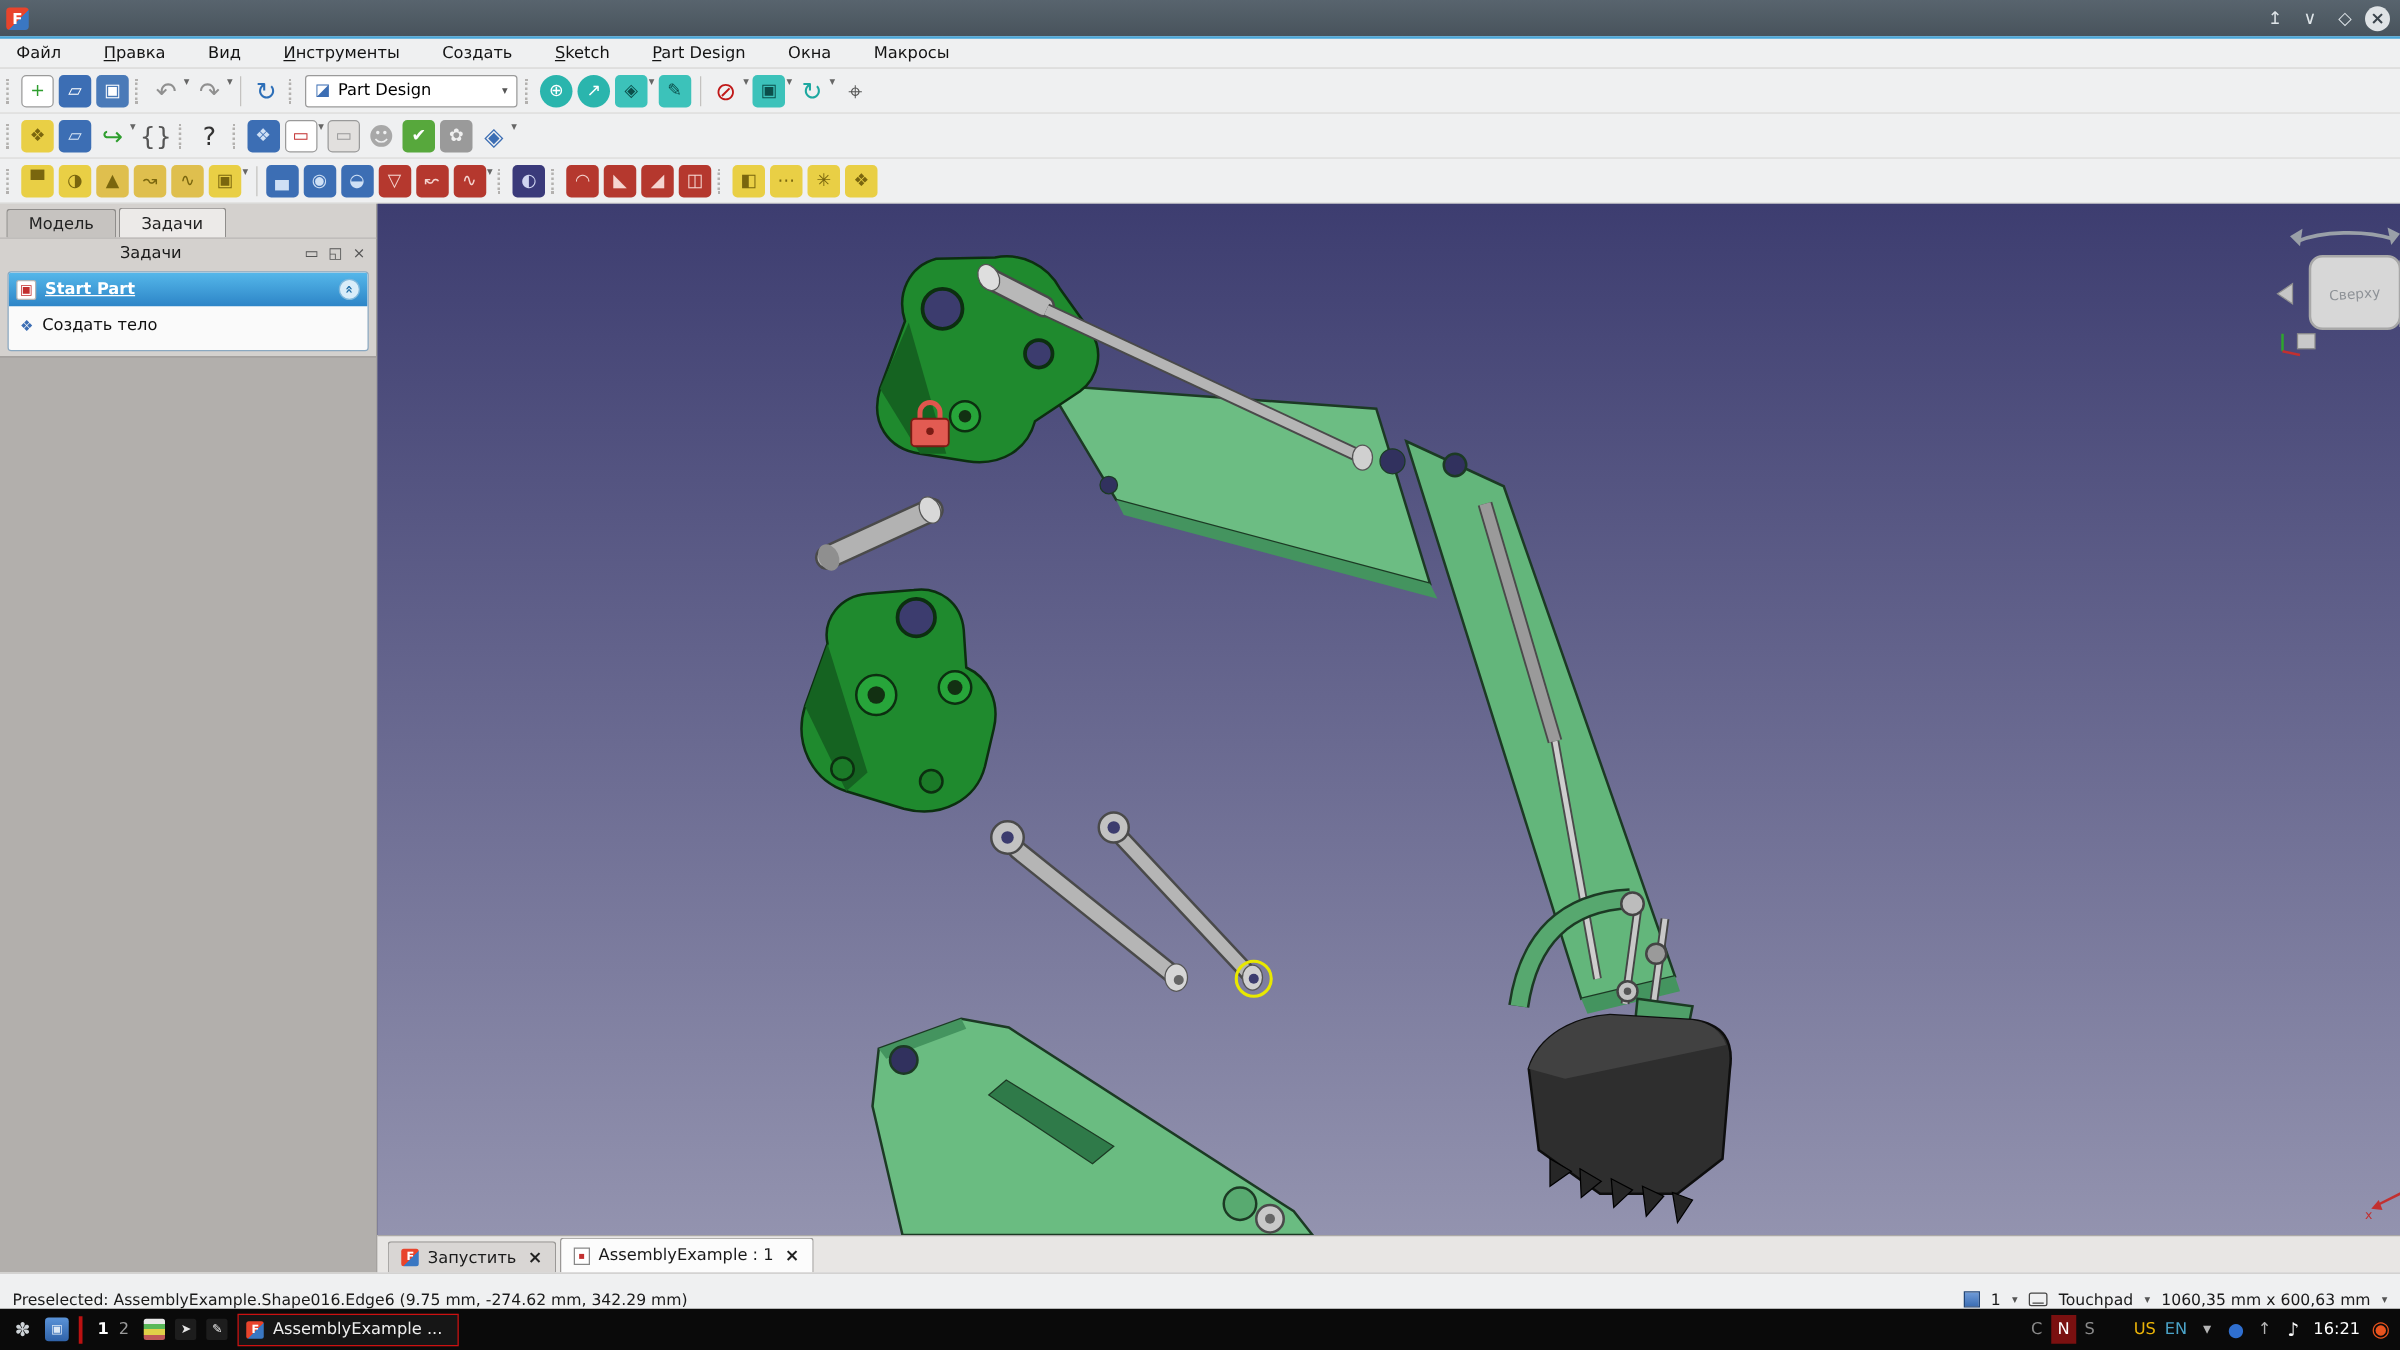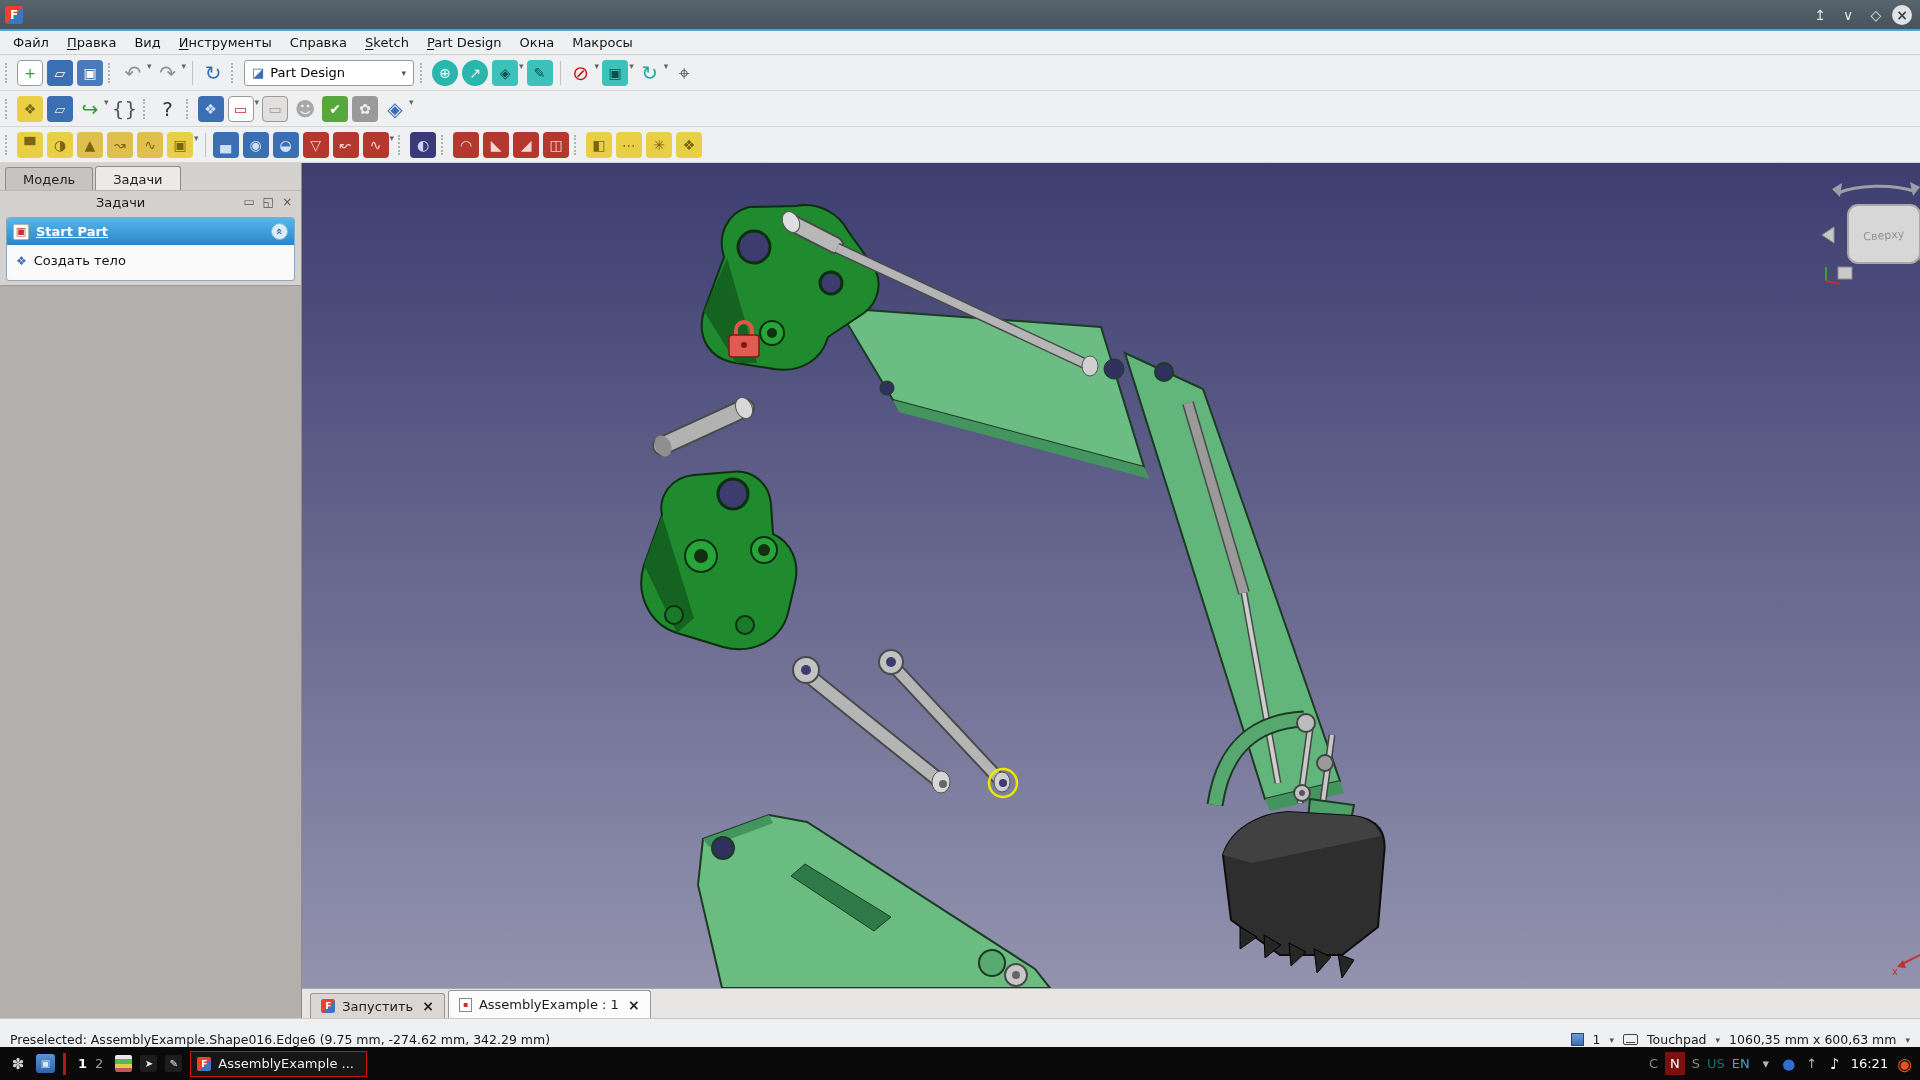--- a/index.html
+++ b/index.html
@@ -11,21 +11,21 @@
   .titlebar { height:29px; background:linear-gradient(#58646e,#48535c); border-bottom:2px solid #4aa6d8;
     display:flex; align-items:center; position:relative; color:#e9edf0; flex:0 0 31px; }
   .fc-logo { width:18px; height:18px; margin-left:5px; border-radius:3px; display:flex; align-items:center; justify-content:center;
     background:linear-gradient(135deg,#e8442c 55%,#3a77c2 55%); color:#fff; font-weight:bold; font-size:12px; }
   .title-text { position:absolute; left:0; right:0; text-align:center; font-size:13px; pointer-events:none; }
   .win-controls { margin-left:auto; display:flex; align-items:center; gap:4px; padding-right:8px; z-index:2; }
   .winbtn { width:24px; height:20px; display:flex; align-items:center; justify-content:center; color:#dfe5e9; font-size:14px; }
   .winbtn.close { width:20px; height:20px; border-radius:50%; background:#dfe3e6; color:#3a444c; font-weight:bold; }
 
   
-  .menubar { height:24px; background:#eff0f1; border-bottom:1px solid #d2d0ce; display:flex; align-items:center; padding-left:4px; flex:0 0 24px;}
+  .menubar { height:24px; background:#eff0f1; border-bottom:1px solid #d2d0ce; display:flex; align-items:center; padding-left:4px; flex:0 0 24px;gap:16px;}
   .menu-item { padding:2px 9px; color:#141414; }
   .menu-item u { text-underline-offset:2px; }
 
   
   .tbrow { height:36px; background:#eff0f1; border-bottom:1px solid #d8d6d4; display:flex; align-items:center; padding-left:2px; flex:0 0 36px;}
   .grip { width:5px; height:20px; border-left:2px dotted #b3b1af; margin:0 5px 0 3px; }
   .tsep { width:1px; height:24px; background:#c4c2c0; margin:0 5px; }
   .tbicon { min-width:26px; height:26px; margin:0 2px; border-radius:4px; display:inline-flex;
     align-items:center; justify-content:center; font-size:14px; line-height:1; }
   .tbicon.big { font-size:20px; background:transparent !important; }
@@ -94,21 +94,21 @@
   .ws-num { padding:0 4px; color:#9a9a9a; }
   .ws-num.active { color:#fff; font-weight:bold; }
   .quick-ico { width:17px; height:17px; border-radius:2px; background:#1d1d1d; display:flex; align-items:center;
     justify-content:center; color:#e8e8e8; font-size:10px; }
   .quick-ico.stripes { background:linear-gradient(180deg,#e8e8e8 0 25%,#58b858 25% 50%,#e0cf48 50% 75%,#c05858 75% 100%); }
   .win-button { height:26px; display:flex; align-items:center; gap:7px; padding:0 12px 0 6px;
     border:1px solid #cc1111; background:#161616; color:#eee; }
   .tb-right { margin-left:auto; display:flex; align-items:center; gap:9px; }
   .ind { font-size:13px; }
   .ind.dim { color:#8a8a8a; }
-  .ind.on { color:#0f766e; }
+  .ind.on { color:#eab308;margin-left:24px; }
   .ind.alert { color:#fff; background:#7a1010; padding:4px 5px; }
   .ind.accent { color:#4aa3c8; }
   .tray-ico { color:#b5b5b5; font-size:13px; display:flex; align-items:center; justify-content:center; min-width:14px; }
   .tray-ico.nm { color:#2f6fd0; font-size:15px; }
   .tray-ico.vol { color:#fff; font-size:15px; }
   .clock { color:#fff; }
   .power-btn { color:#e8531e; font-size:17px; font-weight:bold; }
 </style>
 </head>
 <body>
@@ -123,21 +123,21 @@
         <span class="winbtn">◇</span>
         <span class="winbtn close">×</span>
       </div>
   </div>
 
   <div class="menubar" id="menubar">
       <span class="menu-item">Файл</span>
       <span class="menu-item"><u>П</u>равка</span>
       <span class="menu-item">Вид</span>
       <span class="menu-item"><u>И</u>нструменты</span>
-      <span class="menu-item">Справка</span>
+      <span class="menu-item">Создать</span>
       <span class="menu-item"><u>S</u>ketch</span>
       <span class="menu-item"><u>P</u>art Design</span>
       <span class="menu-item">Окна</span>
       <span class="menu-item">Макросы</span>
     </div>
 
   <div class="tbrow" id="tb1">
       <span class="grip"></span>
       <span class="tbicon bordered" style="background: rgb(255, 255, 255); color: rgb(46, 158, 46);">+</span>
       <span class="tbicon" style="background: rgb(60, 110, 180); color: rgb(255, 255, 255);">▱</span>

